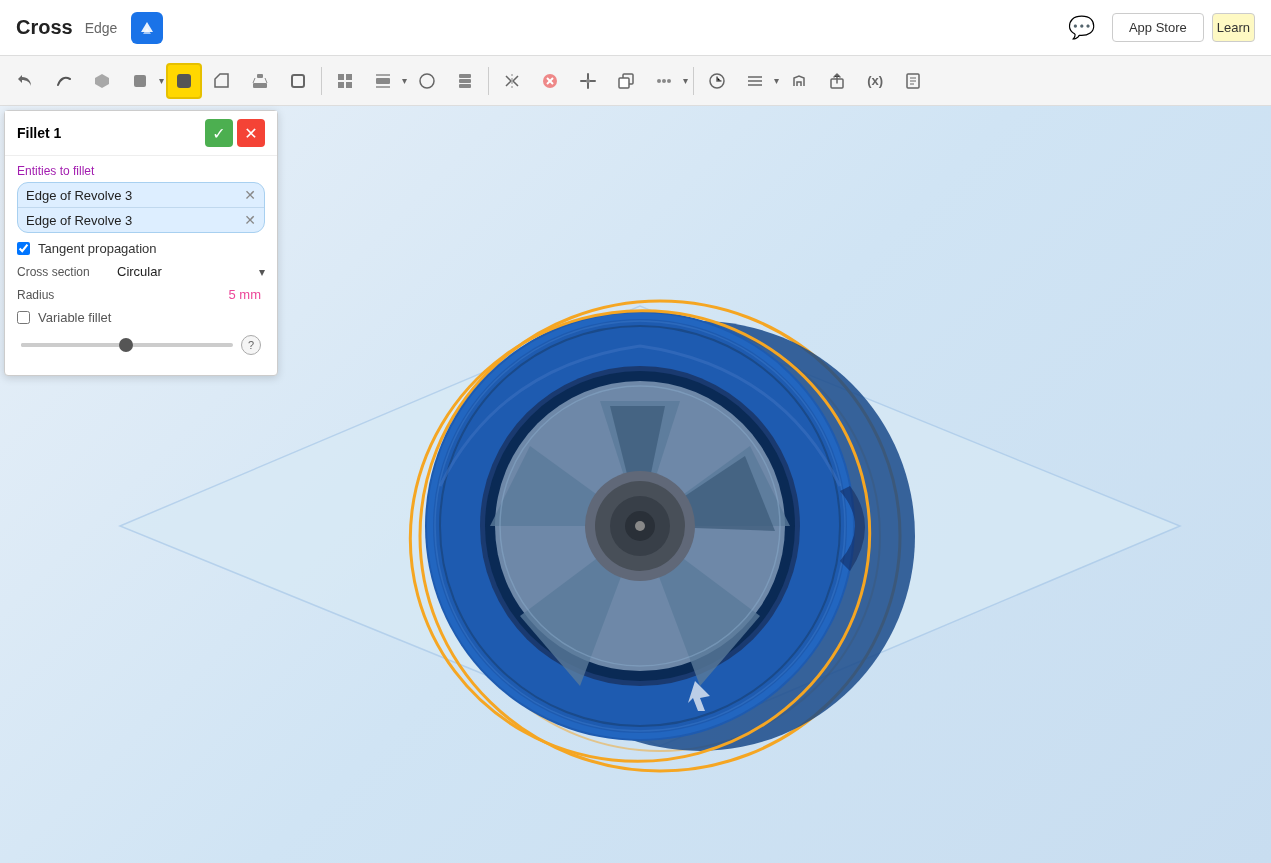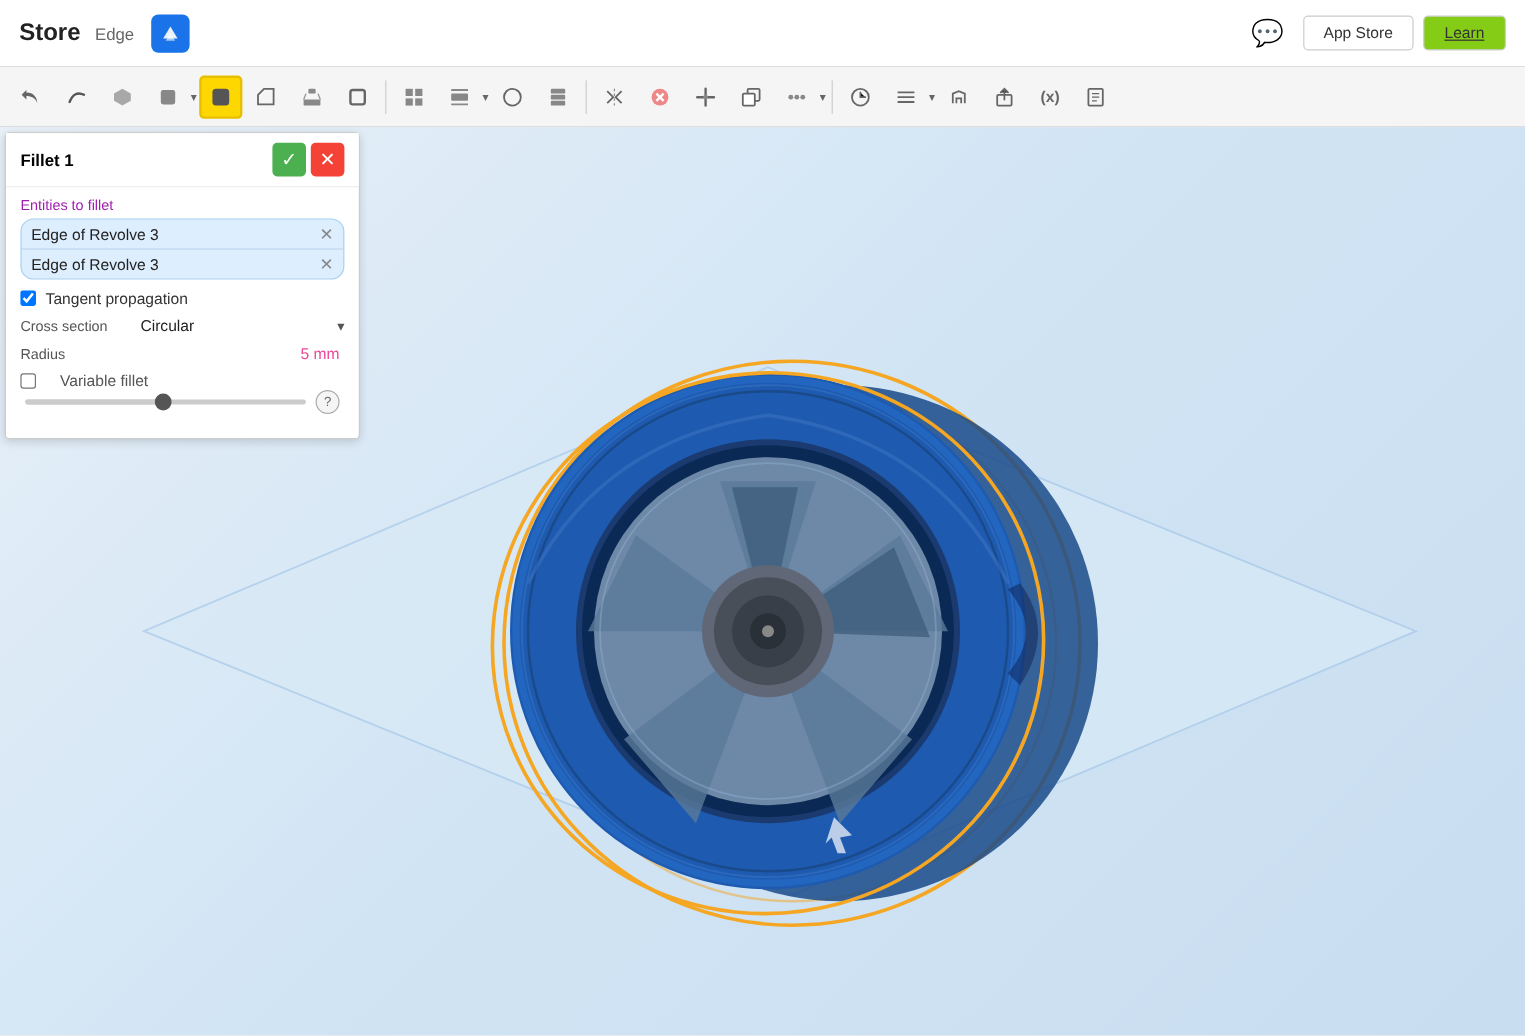--- a/index.html
+++ b/index.html
@@ -10,22 +10,22 @@
       display: flex; align-items: center; height: 56px;
       background: #ffffff; border-bottom: 1px solid #ddd;
       padding: 0 16px; gap: 8px;
     }
     #titlebar .spacer { flex: 1; }
     #titlebar .app-store-btn {
       border: 1px solid #ccc; background: #fff; padding: 6px 16px;
       border-radius: 4px; cursor: pointer; font-size: 13px; color: #333;
     }
     #titlebar .learn-btn {
-      border: 1px solid #ccc; background: #84cc16; padding: 6px 17px;
-      border-radius: 4px; cursor: pointer; font-size: 13px; color: #333; text-decoration: underline;
+      border: 1px solid #ccc; background: #fef9c3; padding: 6px 4px;
+      border-radius: 4px; cursor: pointer; font-size: 13px; color: #333;
     }
 
     
     #toolbar {
       display: flex; align-items: center; height: 50px;
       background: #f5f5f5; border-bottom: 1px solid #ddd;
       padding: 0 8px; gap: 2px; overflow: hidden;
     }
     .tool-btn {
       width: 36px; height: 36px; display: flex; align-items: center; justify-content: center;
@@ -40,21 +40,21 @@
     .tool-arrow { font-size: 10px; color: #666; cursor: pointer; }
 
     
     #main { display: flex; height: calc(863px - 56px - 50px); position: relative; }
 
     
     #fillet-panel {
       position: absolute; top: 4px; left: 4px; z-index: 100;
       background: #fff; border: 1px solid #ccc; border-radius: 4px;
       box-shadow: 0 2px 8px rgba(0,0,0,0.15);
-      width: 296px;
+      width: 274px;
       padding-bottom: 12px;
     }
     #fillet-header {
       display: flex; align-items: center; justify-content: space-between;
       padding: 8px 12px; background: #fff; border-bottom: 1px solid #eee;
     }
     #fillet-title { font-weight: 600; font-size: 14px; }
     #fillet-actions { display: flex; gap: 4px; }
     .fillet-ok {
       background: #4caf50; border: none; border-radius: 4px;
@@ -83,21 +83,21 @@
     .prop-label { width: 100px; font-size: 12px; color: #555; }
 
     .cross-section-select {
       display: flex; align-items: center; gap: 4px; flex: 1;
     }
     .select-value { font-size: 13px; color: #222; flex: 1; }
     .select-arrow { font-size: 12px; color: #555; cursor: pointer; }
 
     .radius-value { flex: 1; text-align: right; font-size: 13px; color: #ec4899; padding-right: 4px; }
 
-    .variable-fillet-row { display: flex; align-items: center; gap: 20px; }
+    .variable-fillet-row { display: flex; align-items: center; gap: 8px; margin-bottom: 10px; }
     .variable-fillet-label { font-size: 13px; color: #555; }
 
     .slider-row { display: flex; align-items: center; gap: 8px; padding: 0 4px; }
     .slider { flex: 1; height: 4px; background: #ccc; border-radius: 2px; position: relative; cursor: pointer; }
     .slider-track { height: 100%; width: 50%; background: #ccc; border-radius: 2px; }
     .slider-thumb { width: 14px; height: 14px; background: #555; border-radius: 50%; position: absolute; top: -5px; left: 46%; cursor: grab; }
     .help-btn {
       width: 20px; height: 20px; border-radius: 50%; border: 1px solid #aaa;
       display: flex; align-items: center; justify-content: center;
       font-size: 11px; color: #666; cursor: pointer; background: #f5f5f5;
@@ -111,21 +111,21 @@
 
     .viewport-label {
       position: absolute; top: 20px; left: 80px;
       font-size: 13px; color: #666; font-style: italic;
     }
   </style>
 </head>
 <body>
 
 <div id="titlebar">
-  <div style="font-size:20px;font-weight:700;color:#222;">Store</div>
+  <div style="font-size:20px;font-weight:700;color:#222;">Cross</div>
   <div style="font-size:14px;color:#666;margin-left:4px;">Edge</div>
   <div style="width:32px;height:32px;background:#1a73e8;border-radius:6px;display:flex;align-items:center;justify-content:center;margin-left:6px;">
     <svg width="20" height="20" viewBox="0 0 20 20" fill="none">
       <path d="M4 14 L10 4 L16 14 Z" fill="white" opacity="0.9"></path>
       <path d="M6 16 L10 10 L14 16 Z" fill="white" opacity="0.6"></path>
     </svg>
   </div>
   <div class="spacer"></div>
   <div style="font-size:22px;color:#888;cursor:pointer;margin-right:8px;">💬</div>
   <button class="app-store-btn">App Store</button>

